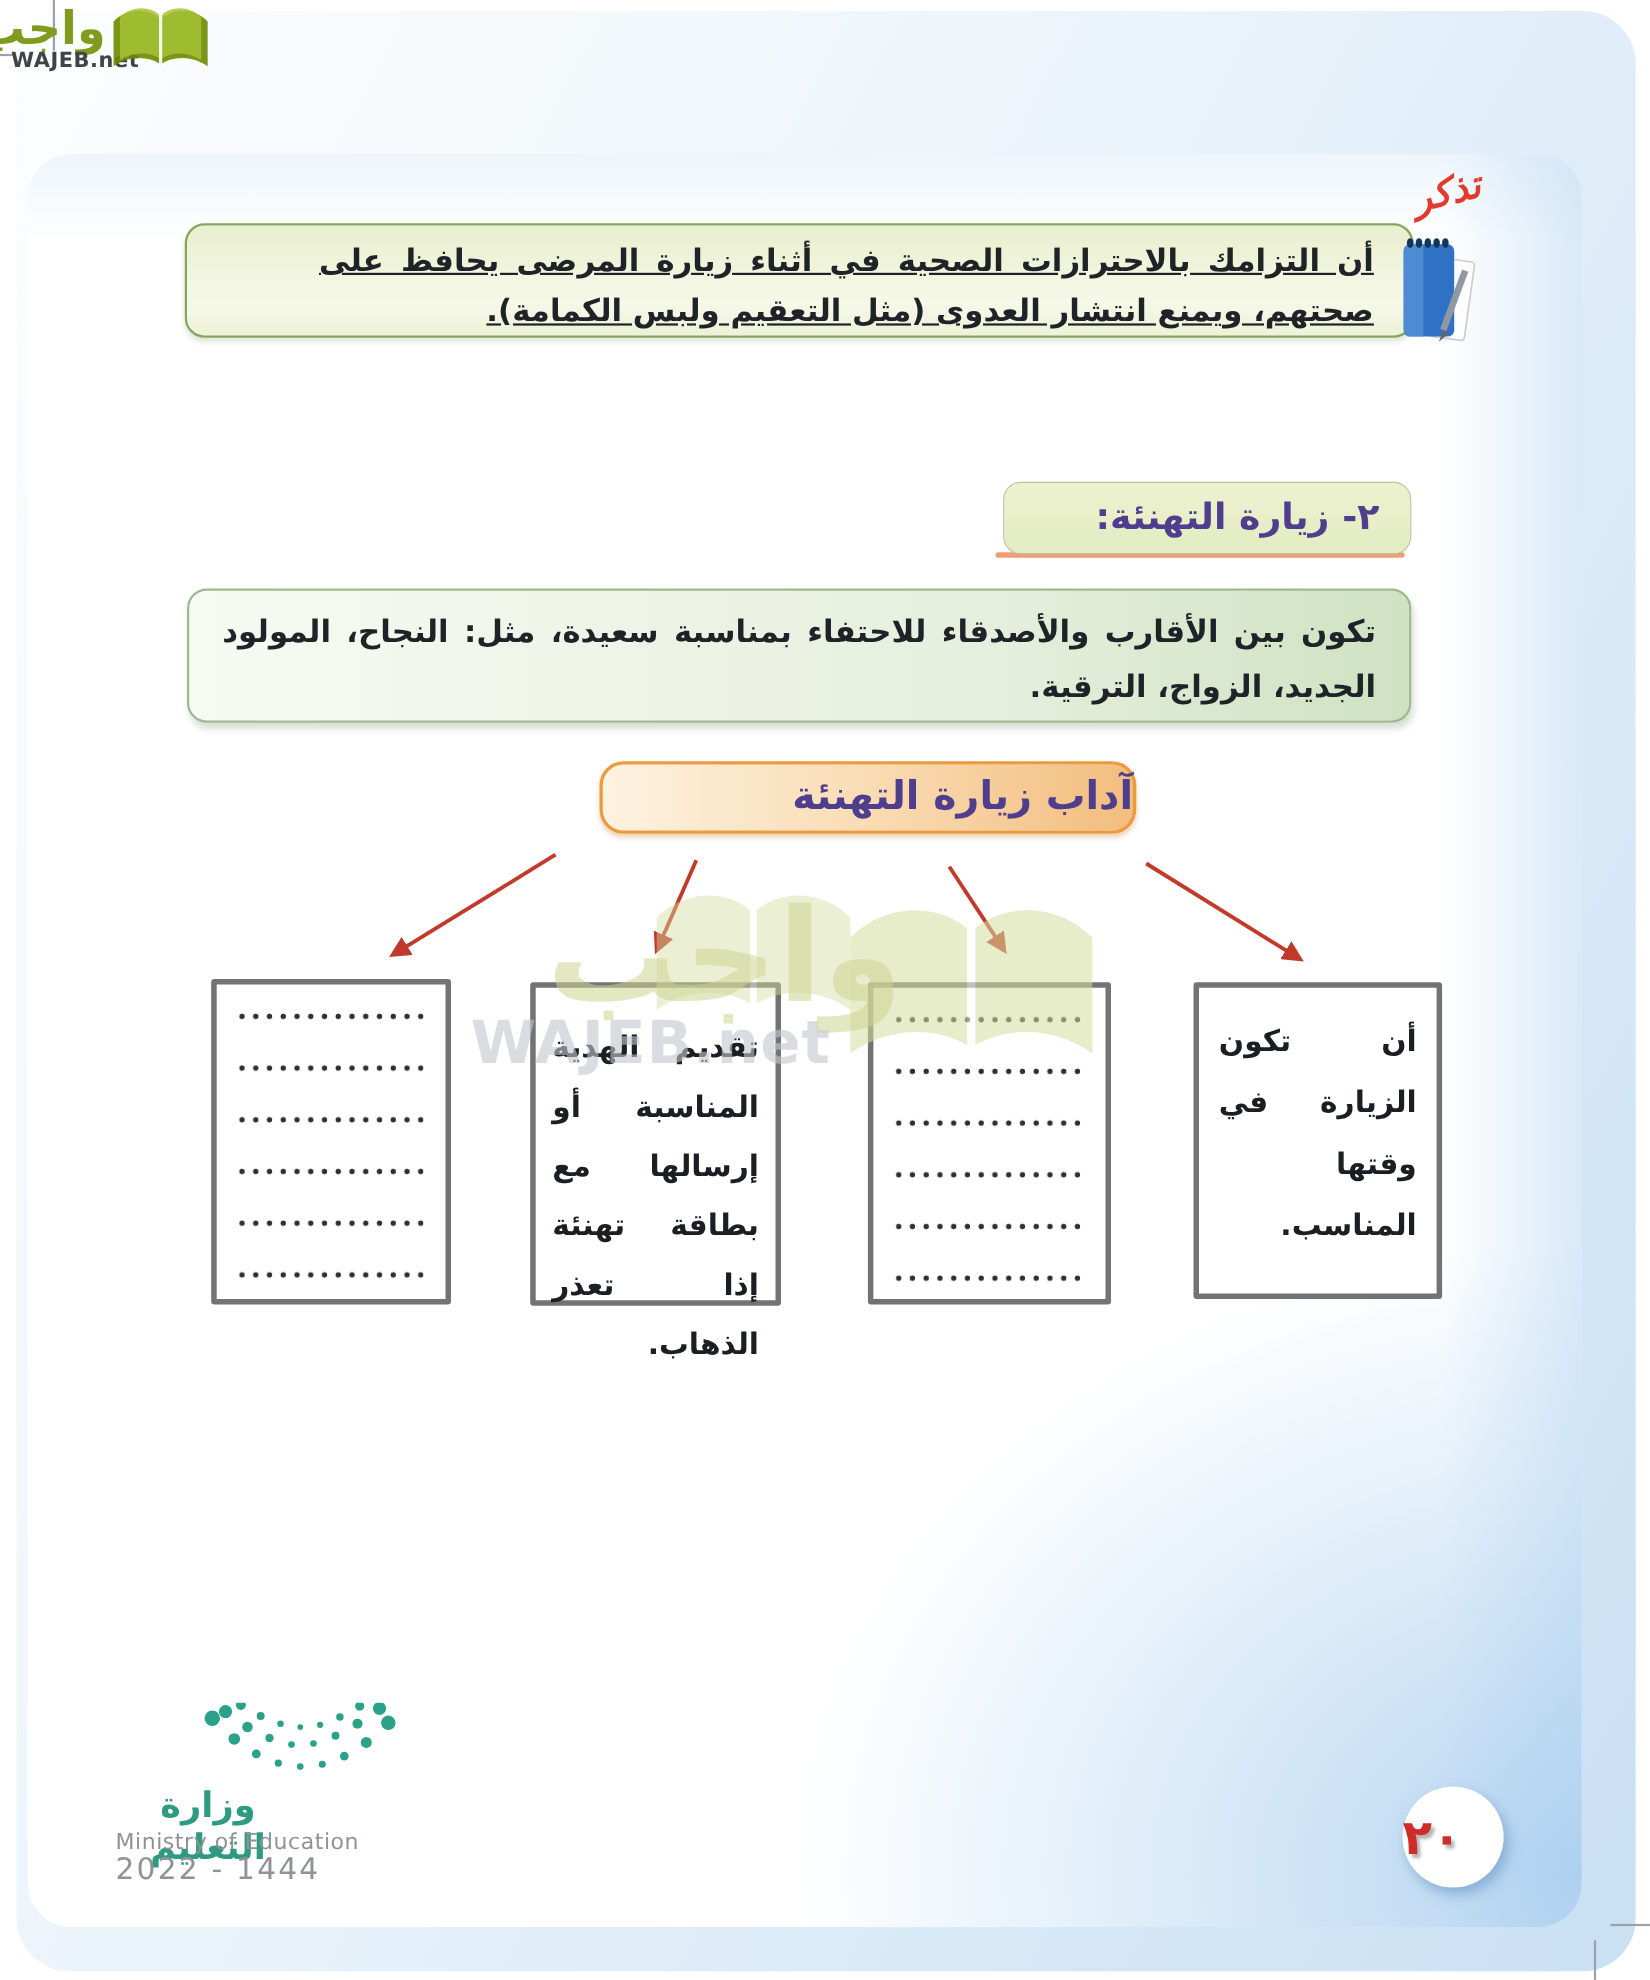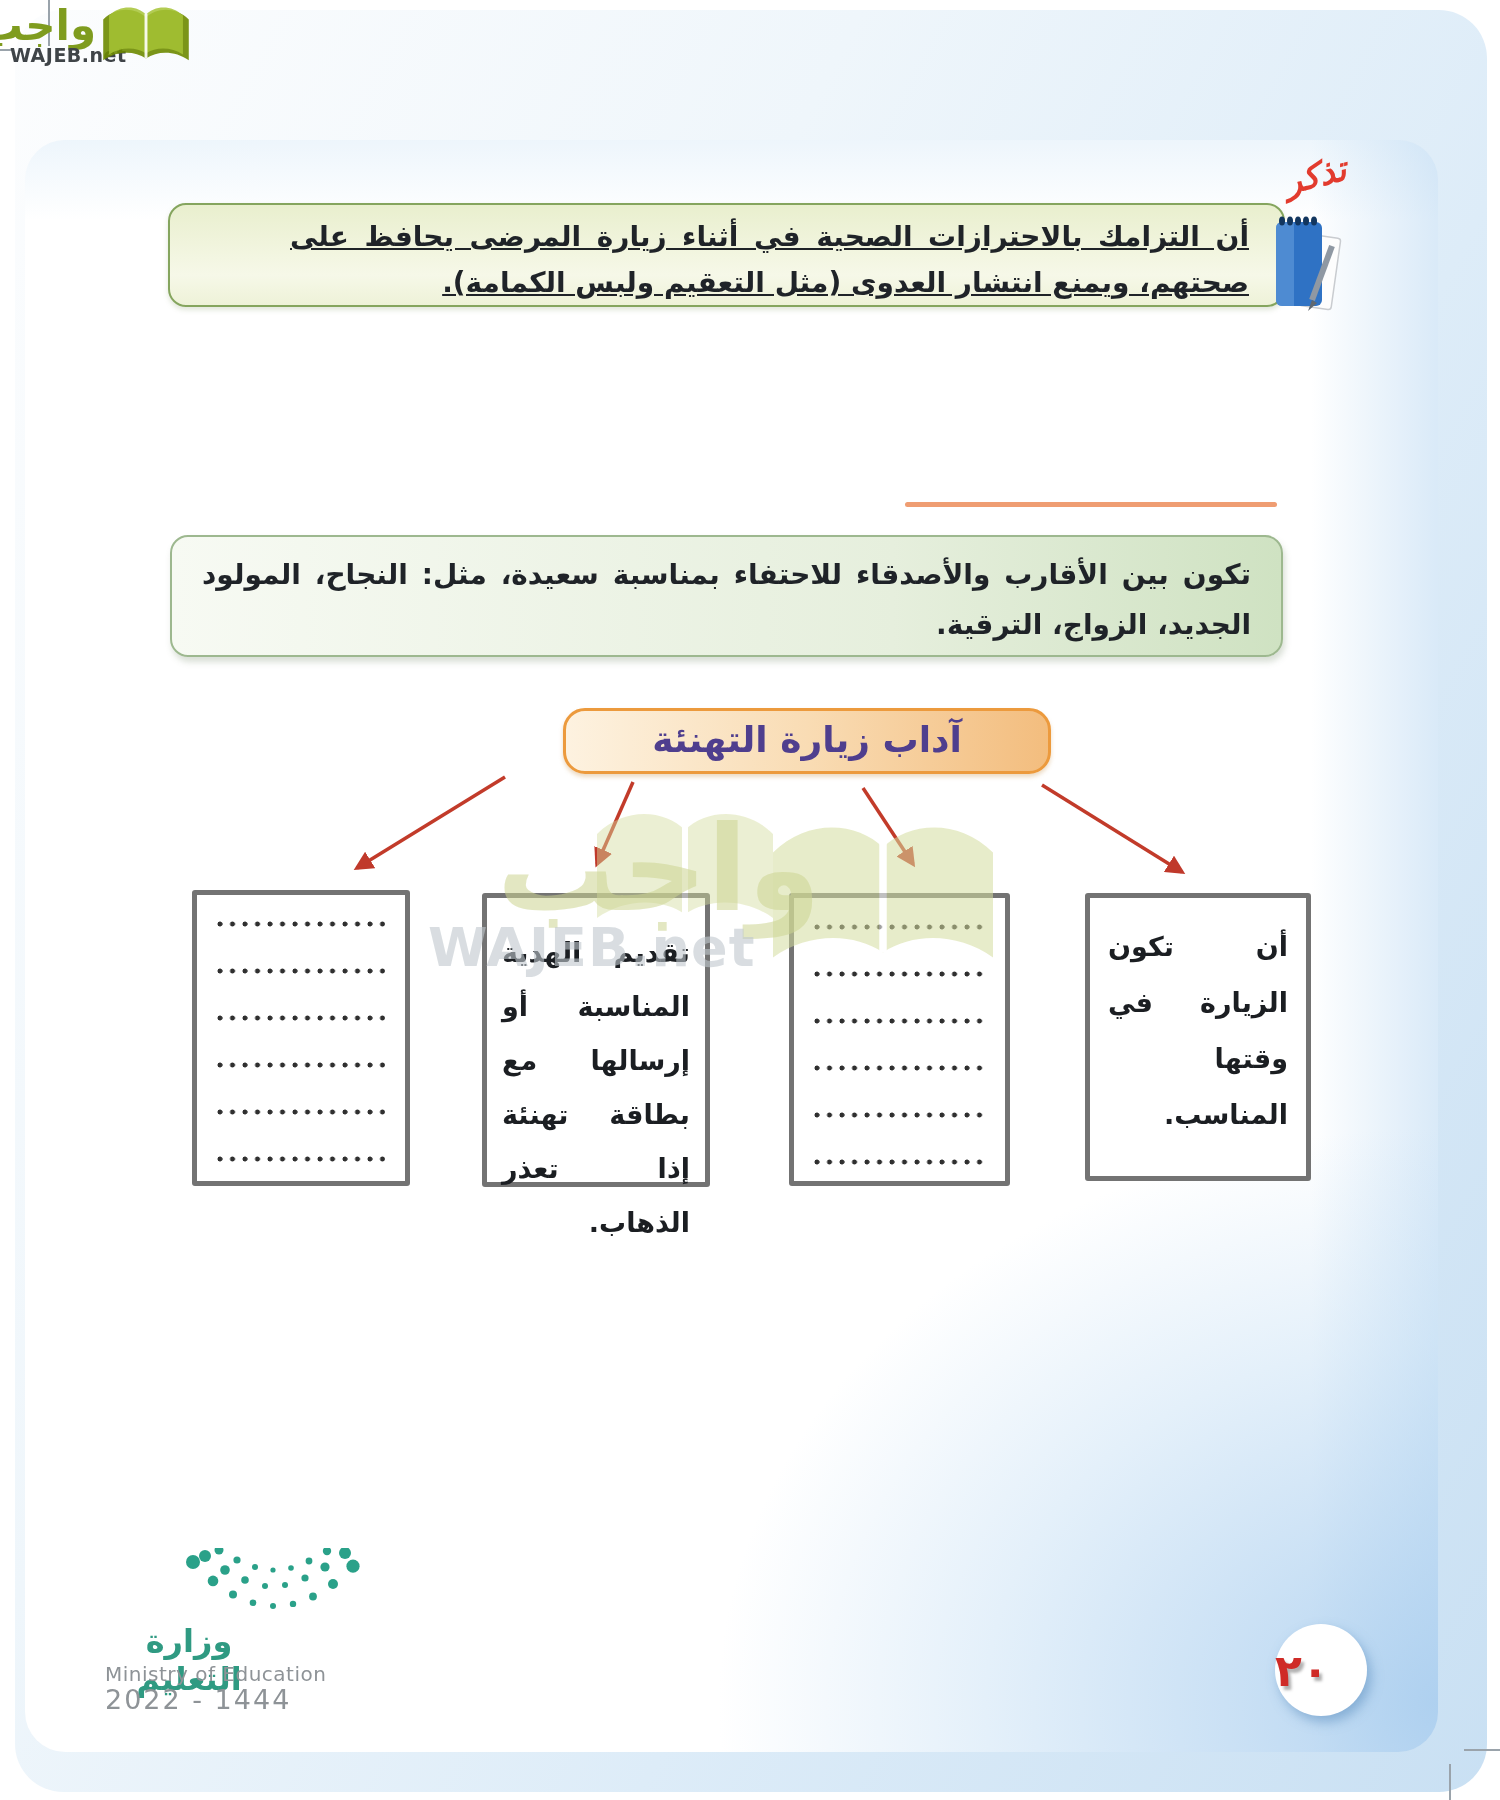--- a/index.html
+++ b/index.html
@@ -56,25 +56,25 @@
   .intro-box{
     position:absolute;left:170px;top:535px;width:1113px;height:122px;box-sizing:border-box;
     border:2px solid #9db88f;border-radius:18px;
     background:linear-gradient(to left,#cfe2c2 0%,#e6efdd 35%,#f7faf3 100%);
     box-shadow:2px 5px 6px rgba(130,150,120,.3);
     padding:13px 30px 0 30px;direction:rtl;text-align:justify;
     font-size:28px;font-weight:bold;color:#1f2328;line-height:50px;
   }
   
   .diagram-title{
-    position:absolute;left:545px;top:708px;width:488px;height:66px;box-sizing:border-box;
+    position:absolute;left:545px;top:692px;width:488px;height:66px;box-sizing:border-box;
     border:3px solid #ec9a3d;border-radius:22px;
     background:linear-gradient(to right,#fdf2e0 0%,#f9dcb4 50%,#f3bd7e 100%);
     box-shadow:0 3px 4px rgba(200,150,80,.35);
-    color:#4f3e8e;font-size:36px;font-weight:bold;text-align:center;line-height:58px;direction:rtl;margin-left:18px;
+    color:#4f3e8e;font-size:36px;font-weight:bold;text-align:right;line-height:58px;direction:rtl;
   }
   .arrows{position:absolute;left:0;top:0;width:1500px;height:1800px;pointer-events:none;}
   .node{
     position:absolute;box-sizing:border-box;border:5px solid #737373;border-radius:3px;
     background:#ffffff;
   }
   .node-blank{padding:26px 20px 0 20px;}
   .dot-row{
     height:6px;margin-bottom:41px;
     background-image:radial-gradient(circle at 3px 3px,#2f2f2f 2.2px,transparent 2.8px);
@@ -141,20 +141,21 @@
         <ellipse cx="20" cy="13" rx="3" ry="4.5"></ellipse>
       <ellipse cx="28" cy="13" rx="3" ry="4.5"></ellipse>
         <ellipse cx="36" cy="13" rx="3" ry="4.5"></ellipse>
       <ellipse cx="44" cy="13" rx="3" ry="4.5"></ellipse>
     </g>
     <line x1="62" y1="38" x2="42" y2="92" stroke="#8f98a3" stroke-width="6"></line>
     <polygon points="42,92 38,103 47,95" fill="#5f6871"></polygon>
   </svg>
 
   <div class="heading-shadow"></div>
+  <div class="section-heading">٢- زيارة التهنئة:</div>
 
   <div class="intro-box">
     <span>تكون بين الأقارب والأصدقاء للاحتفاء بمناسبة سعيدة، مثل: النجاح، المولود الجديد، الزواج، الترقية.</span>
   </div>
 
   <div class="diagram-title">آداب زيارة التهنئة</div>
 
   <svg class="arrows" viewBox="0 0 1500 1800">
     <defs>
       <marker id="ah" viewBox="0 0 10 10" refX="8" refY="5" markerWidth="5.5" markerHeight="5.5" orient="auto-start-reverse">

